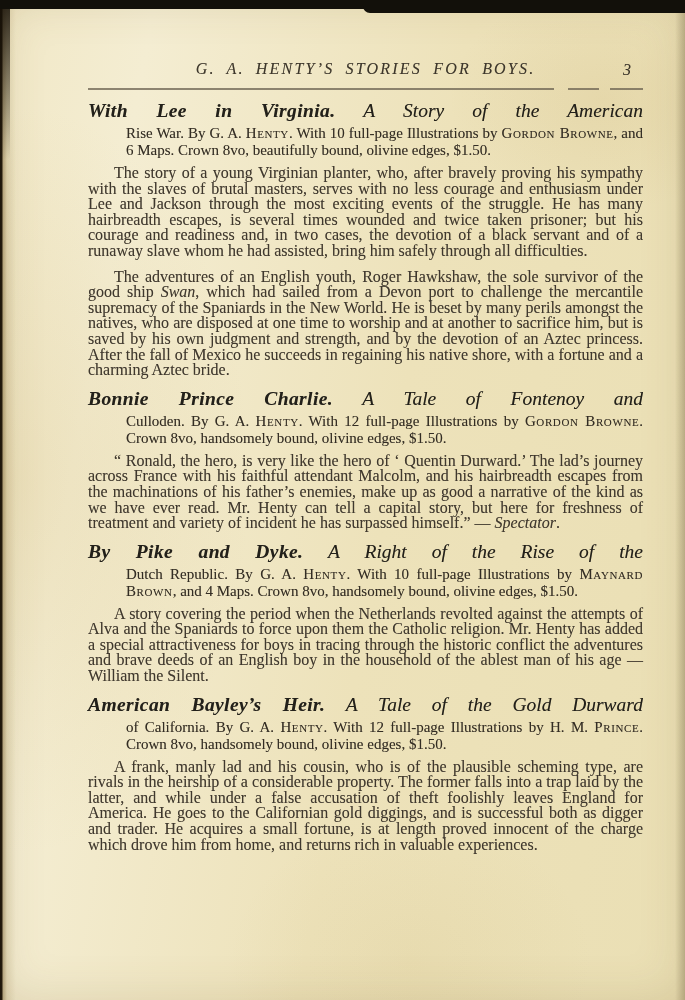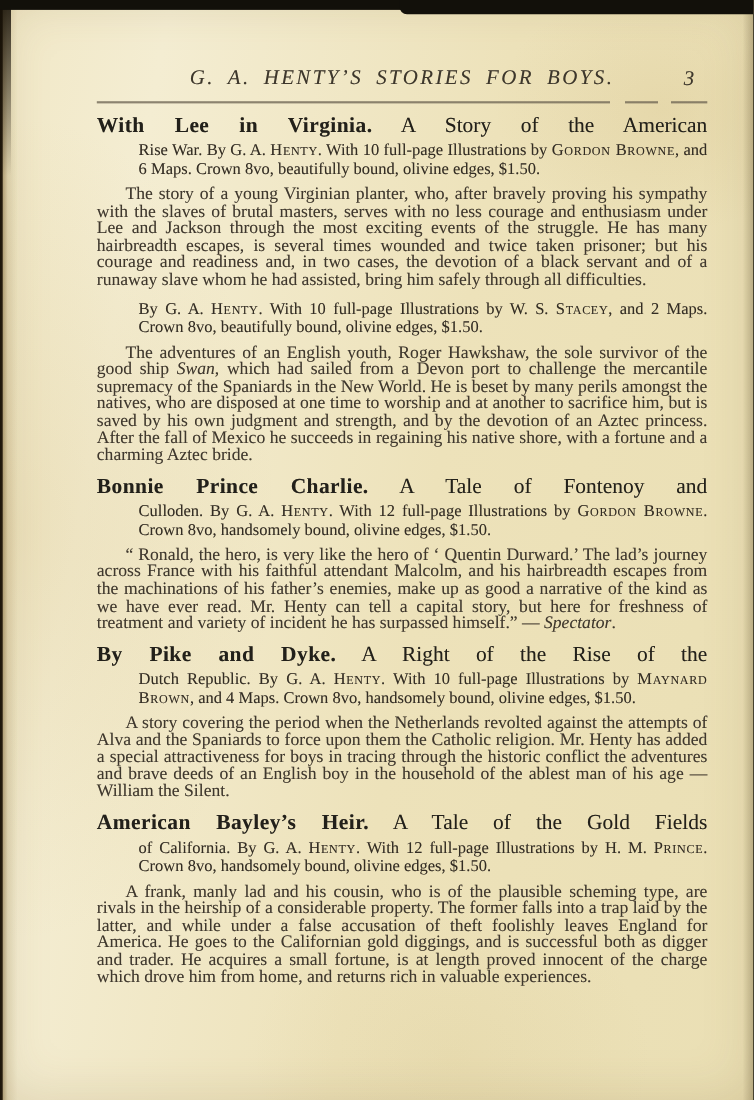--- a/index.html
+++ b/index.html
@@ -17,30 +17,30 @@
   .top-edge::after{content:"";position:absolute;top:0;right:0;width:47%;height:13px;background:var(--edge_dark,#12100a);border-radius:0 0 0 7px;}
   .left-edge{position:absolute;top:0;left:0;bottom:0;width:16px;z-index:2;
     background:linear-gradient(90deg,#1c150a 0,#261c0e 2px,rgba(110,85,35,.42) 3px,rgba(140,115,60,.16) 7px,rgba(140,115,60,0) 16px);}
   .left-edge::before{content:"";position:absolute;top:0;left:0;width:10px;height:160px;
     background:linear-gradient(180deg,rgba(22,16,7,.9),rgba(22,16,7,0));}
   .right-edge{position:absolute;top:0;right:0;bottom:0;width:10px;z-index:2;
     background:linear-gradient(270deg,rgba(70,55,25,.26),rgba(70,55,25,0));}
 
   .content{position:absolute;left:88px;right:42px;top:60px;text-shadow:0 0 .5px rgba(70,58,42,.35);}
 
-  .running-header{position:relative;text-align:center;font-style:italic;font-size:19px;
+  .running-header{position:relative;text-align:center;font-style:italic;font-size:16px;
     letter-spacing:2.2px;word-spacing:5px;color:#3d372c;}
   .page-number{position:absolute;right:12px;top:1px;letter-spacing:0;}
   .header-rule{height:2px;margin-top:10px;opacity:.75;
     background:linear-gradient(90deg,var(--rule,#6a6150) 0 84%,transparent 84% 86.5%,var(--rule,#6a6150) 86.5% 92%,transparent 92% 94%,var(--rule,#6a6150) 94% 100%);}
 
   #entries{margin-top:4px;}
   .entry{margin-top:10px;}
   .heading-line1{font-size:19.5px;line-height:22px;text-align:justify;text-align-last:justify;
-    color:var(--heading_ink,#22201a);}
+    color:var(--heading_ink,#22201a);font-style:italic;}
   .entry-title{font-weight:bold;letter-spacing:.4px;}
   .entry-subtitle{font-weight:normal;}
   .entry-detail{margin-left:38px;margin-top:3px;font-size:15px;line-height:17px;
     text-align:justify;color:#332d24;}
   .entry-description{margin:6px 0 0;font-size:16px;line-height:15.6px;
     text-align:justify;text-indent:26px;color:var(--ink,#3f382e);}
   .seg-smallcaps{font-variant:small-caps;letter-spacing:.6px;}
   .seg-italic{font-style:italic;}
 </style>
 </head>
@@ -64,21 +64,20 @@
         <span class="entry-title">With Lee in Virginia.</span>
         <span class="entry-subtitle"> A Story of the American</span>
       </div>
       <div class="entry-detail"><span class="seg-plain">Rise War.  By G. A. </span><span class="seg-smallcaps">Henty</span><span class="seg-plain">.  With 10 full-page Illustrations by </span><span class="seg-smallcaps">Gordon Browne</span><span class="seg-plain">, and 6 Maps.  Crown 8vo, beautifully bound, olivine edges, $1.50.</span></div>
     </div>
     <p class="entry-description"><span class="seg-plain">The story of a young Virginian planter, who, after bravely proving his sympathy with the slaves of brutal masters, serves with no less courage and enthusiasm under Lee and Jackson through the most exciting events of the struggle.  He has many hairbreadth escapes, is several times wounded and twice taken prisoner; but his courage and readiness and, in two cases, the devotion of a black servant and of a runaway slave whom he had assisted, bring him safely through all difficulties.</span></p>
   </section>
 
   <section class="entry">
     <div class="entry-heading">
-      <div class="entry-detail"><span class="seg-plain">By G. A. </span><span class="seg-smallcaps">Henty</span><span class="seg-plain">.  With 10 full-page Illustrations by W. S. </span><span class="seg-smallcaps">Stacey</span><span class="seg-plain">, and 2 Maps.  Crown 8vo, beautifully bound, olivine edges, $1.50.</span></div>
     </div>
     <p class="entry-description"><span class="seg-plain">The adventures of an English youth, Roger Hawkshaw, the sole survivor of the good ship </span><span class="seg-italic">Swan</span><span class="seg-plain">, which had sailed from a Devon port to challenge the mercantile supremacy of the Spaniards in the New World.  He is beset by many perils amongst the natives, who are disposed at one time to worship and at another to sacrifice him, but is saved by his own judgment and strength, and by the devotion of an Aztec princess.  After the fall of Mexico he succeeds in regaining his native shore, with a fortune and a charming Aztec bride.</span></p>
   </section>
 
   <section class="entry">
     <div class="entry-heading">
       <div class="heading-line1">
         <span class="entry-title">Bonnie Prince Charlie.</span>
         <span class="entry-subtitle"> A Tale of Fontenoy and</span>
       </div>
@@ -95,21 +94,21 @@
       </div>
       <div class="entry-detail"><span class="seg-plain">Dutch Republic.  By G. A. </span><span class="seg-smallcaps">Henty</span><span class="seg-plain">.  With 10 full-page Illustrations by </span><span class="seg-smallcaps">Maynard Brown</span><span class="seg-plain">, and 4 Maps.  Crown 8vo, handsomely bound, olivine edges, $1.50.</span></div>
     </div>
     <p class="entry-description"><span class="seg-plain">A story covering the period when the Netherlands revolted against the attempts of Alva and the Spaniards to force upon them the Catholic religion.  Mr. Henty has added a special attractiveness for boys in tracing through the historic conflict the adventures and brave deeds of an English boy in the household of the ablest man of his age — William the Silent.</span></p>
   </section>
 
   <section class="entry">
     <div class="entry-heading">
       <div class="heading-line1">
         <span class="entry-title">American Bayley’s Heir.</span>
-        <span class="entry-subtitle"> A Tale of the Gold Fields</span>
+        <span class="entry-subtitle"> A Tale of the Gold Durward</span>
       </div>
       <div class="entry-detail"><span class="seg-plain">of California.  By G. A. </span><span class="seg-smallcaps">Henty</span><span class="seg-plain">.  With 12 full-page Illustrations by H. M. </span><span class="seg-smallcaps">Prince</span><span class="seg-plain">.  Crown 8vo, handsomely bound, olivine edges, $1.50.</span></div>
     </div>
     <p class="entry-description"><span class="seg-plain">A frank, manly lad and his cousin, who is of the plausible scheming type, are rivals in the heirship of a considerable property.  The former falls into a trap laid by the latter, and while under a false accusation of theft foolishly leaves England for America.  He goes to the Californian gold diggings, and is successful both as digger and trader.  He acquires a small fortune, is at length proved innocent of the charge which drove him from home, and returns rich in valuable experiences.</span></p>
   </section>
 </div>
   </div>
 </div>
 
 </body></html>

